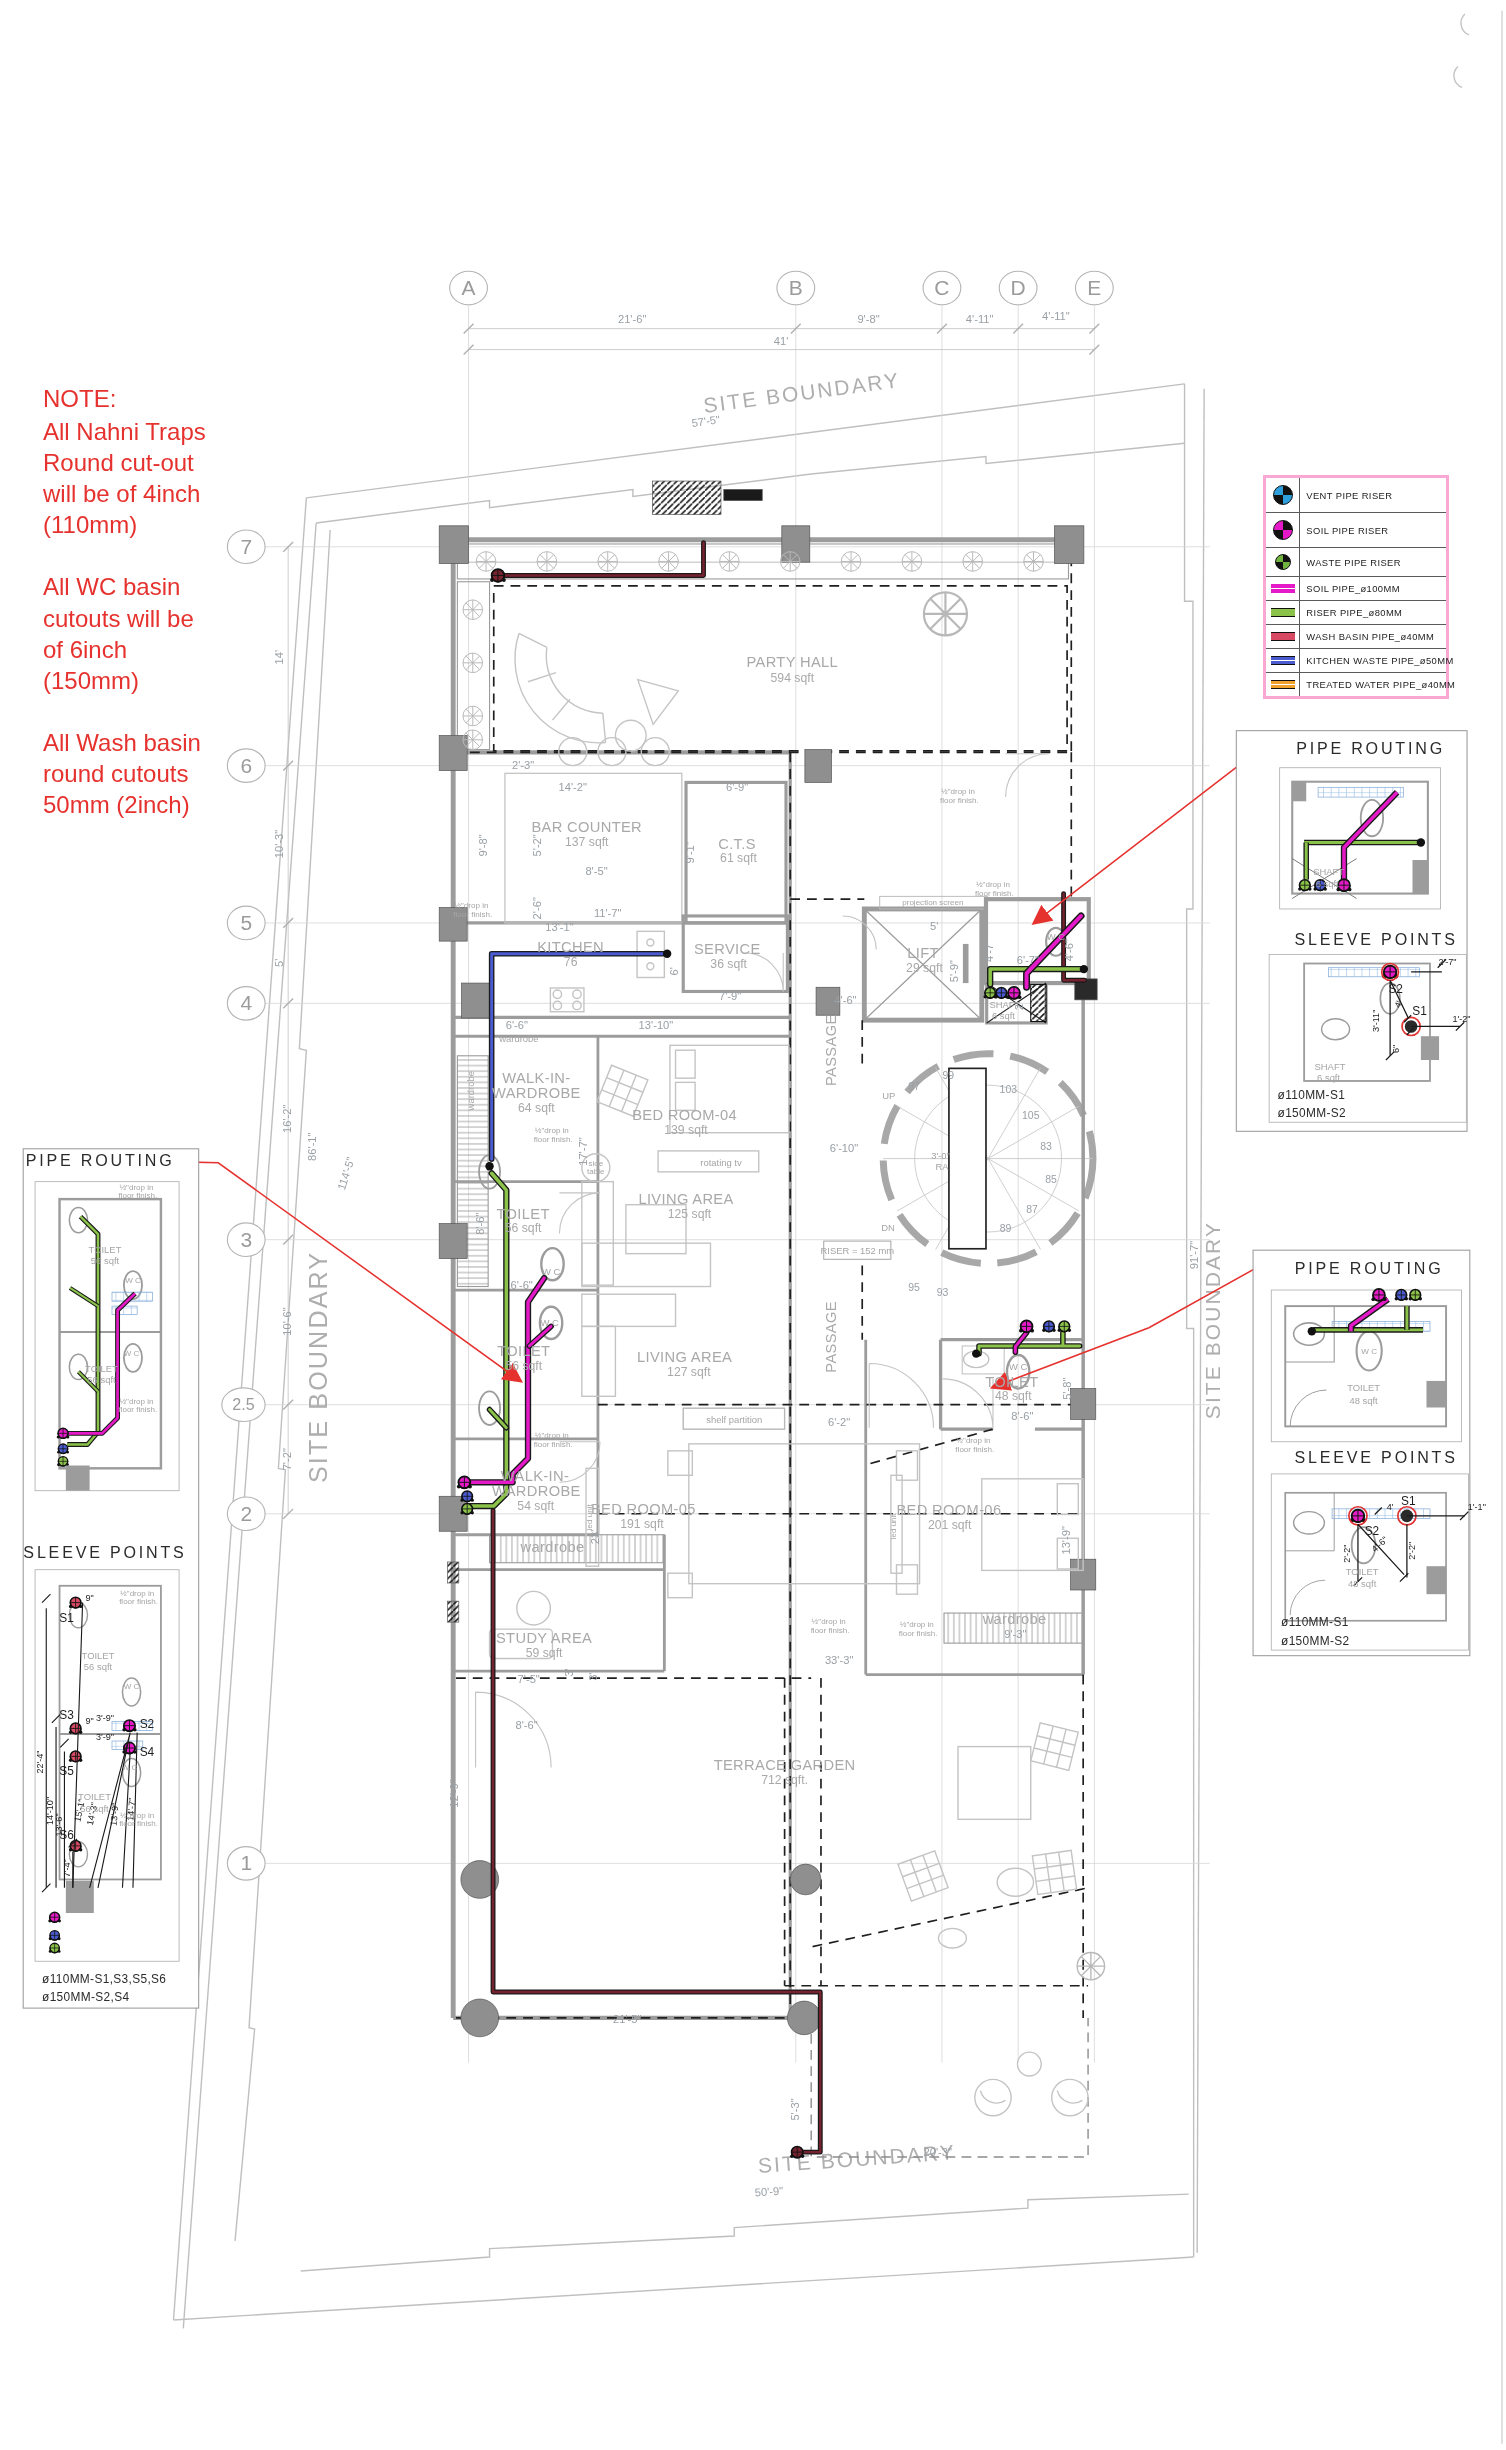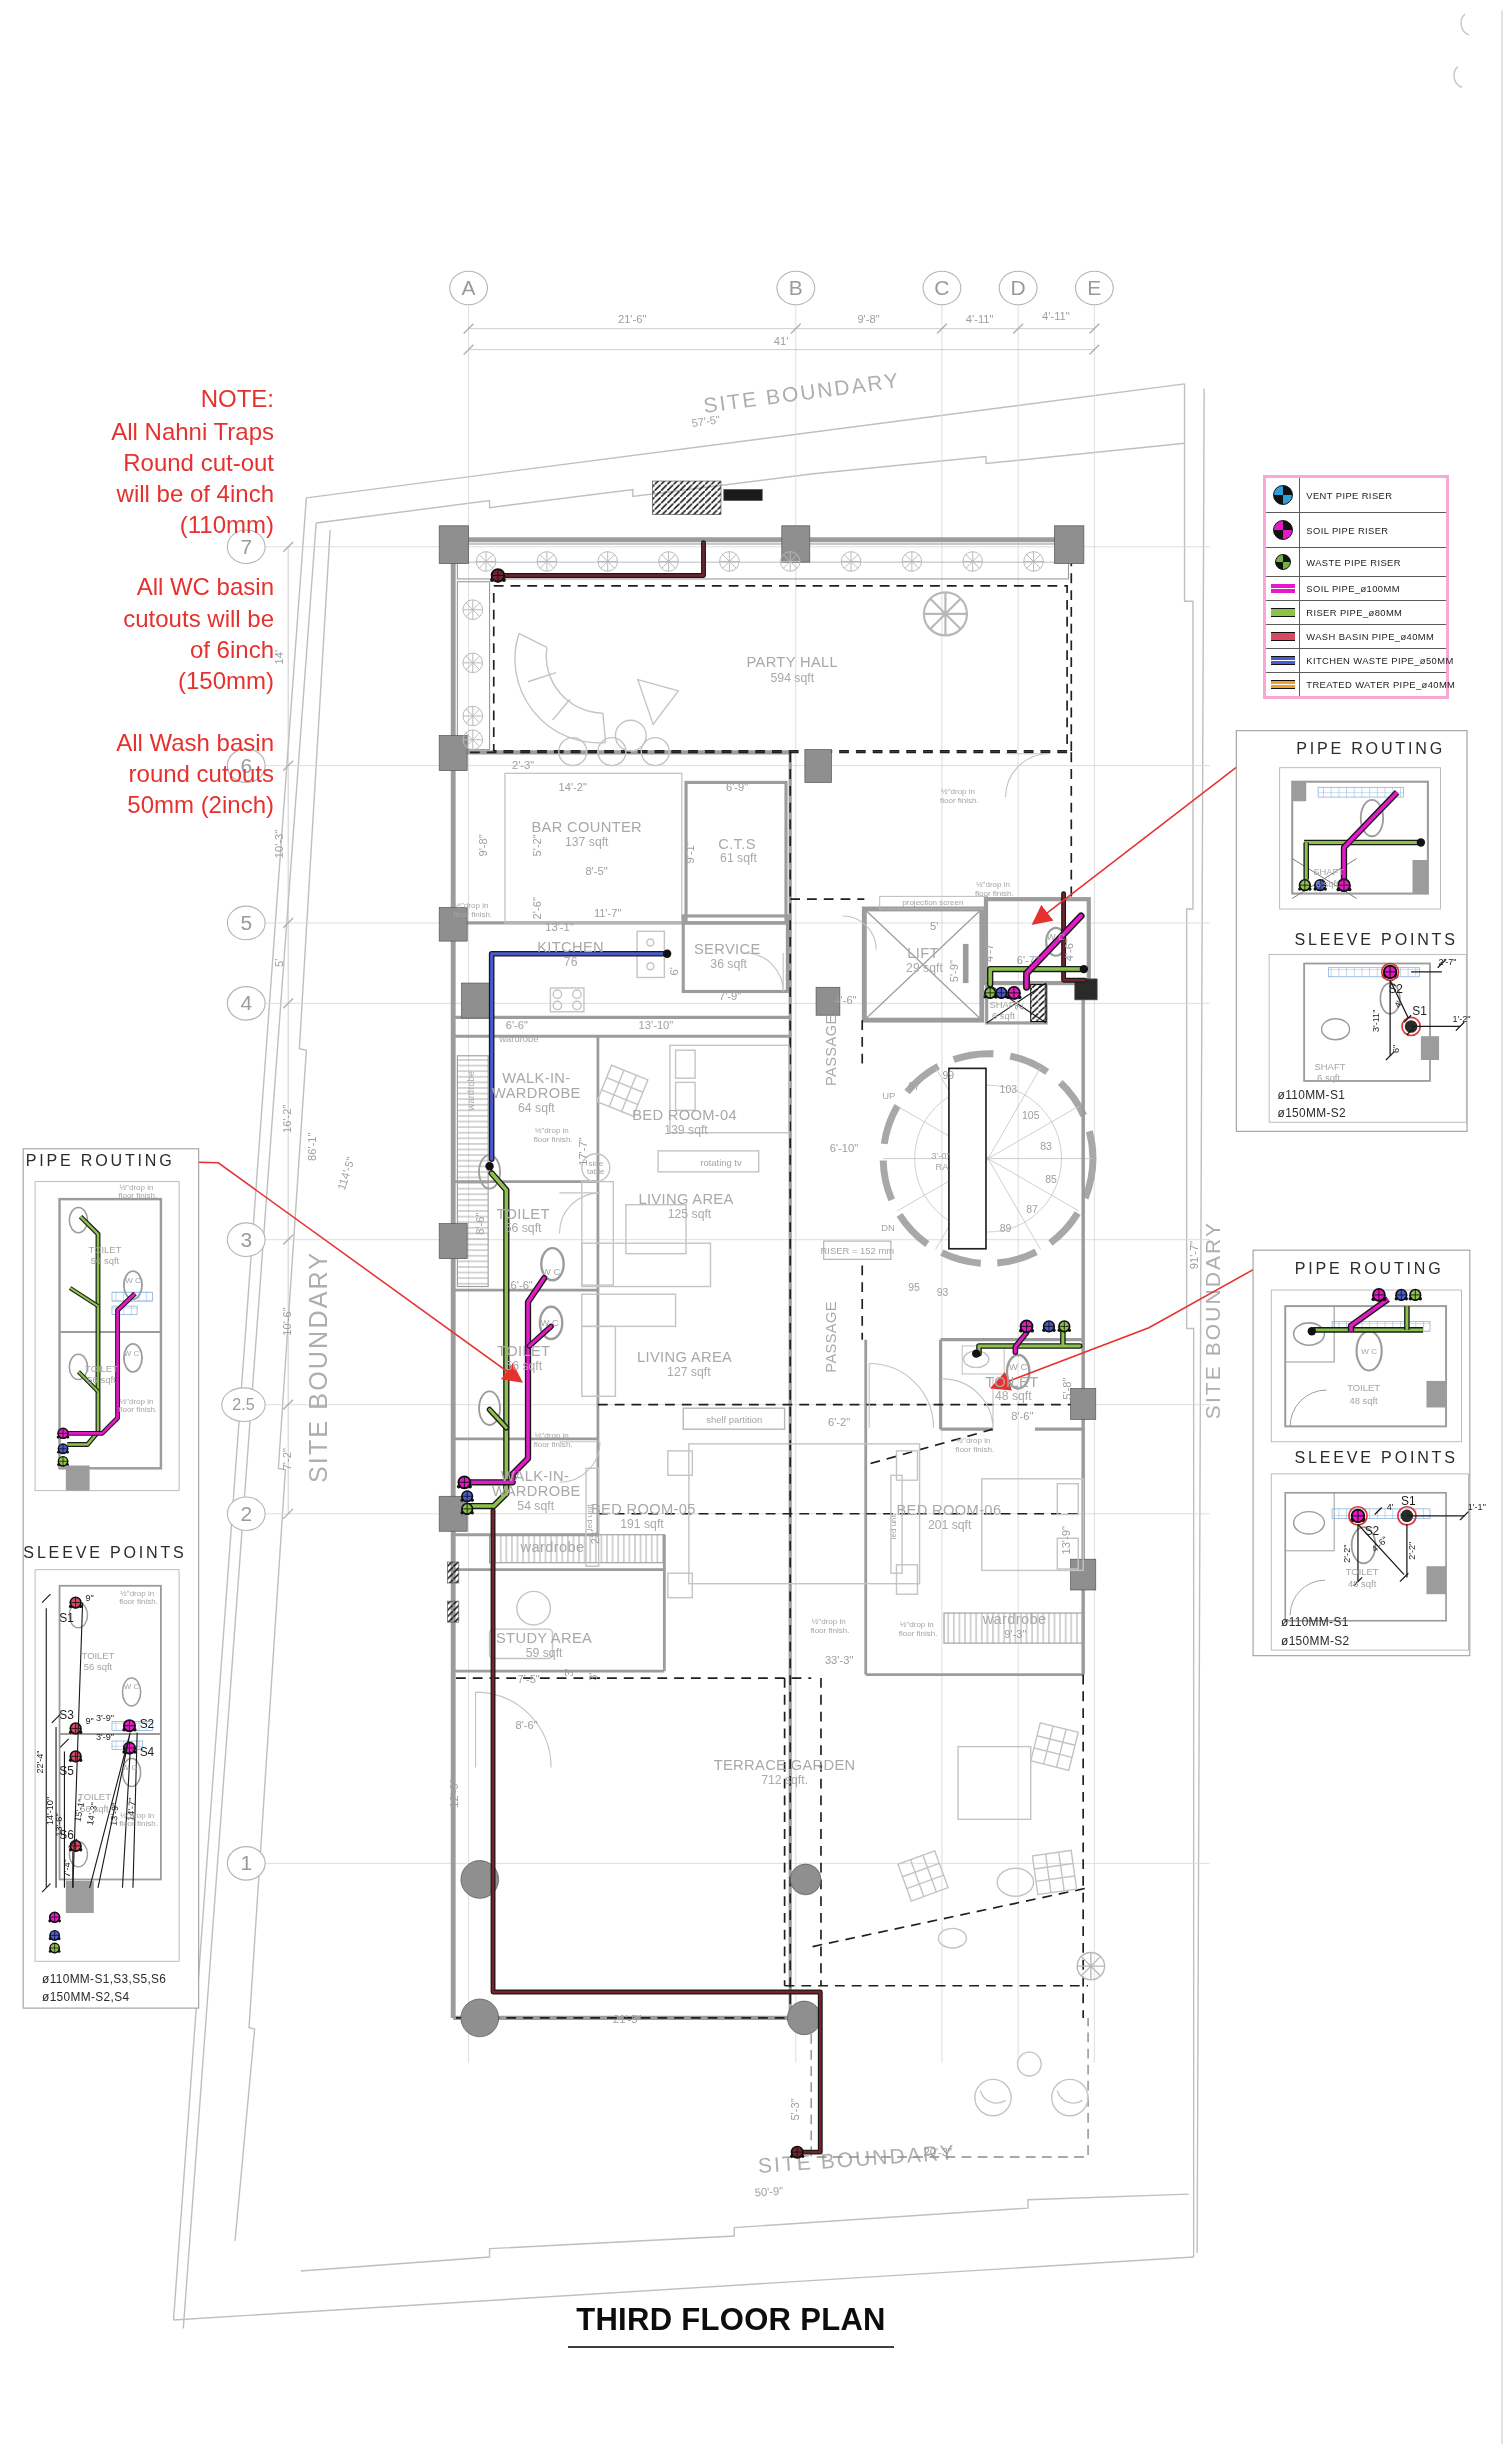--- a/index.html
+++ b/index.html
@@ -3,21 +3,21 @@
 <meta charset="utf-8">
 <style>
   html,body{margin:0;padding:0;background:#fff;}
   .canvas{position:relative;width:1507px;height:2450px;background:#ffffff;
           font-family:"Liberation Sans",sans-serif;overflow:hidden;}
   .canvas svg{position:absolute;left:0;top:0;}
   .overlay{position:absolute;}
   
   .note{left:43px;top:383px;width:231px;color:#e6322e;font-size:24px;line-height:1.3;}
   .note .nh{margin:0 0 1.4px 0;font-weight:normal;}
-  .note p{margin:0 0 31px 0;white-space:pre-line;text-align:right;}
+  .note p{margin:0 0 31px 0;white-space:pre-line;}
   
   .legend{left:1263px;top:475px;width:180px;border:3px solid #f9a8d4;background:#fff;}
   .lrow{display:flex;align-items:center;border-top:0.8px solid #5a5a5a;height:23px;}
   .lrow:first-child{border-top:none;}
   .lrow.tall{height:34px;}
   .lrow.mid{height:28px;text-align:center;}
   .licon{width:33px;height:100%;border-right:0.8px solid #5a5a5a;display:flex;align-items:center;justify-content:center;flex:0 0 33px;}
   .llab{font-size:9.4px;color:#222;letter-spacing:0.4px;padding-left:6.3px;white-space:nowrap;}
   .riser-ic{border-radius:50%;border:1.7px solid #101010;}
   .bar{width:24px;height:6.3px;border-top:1.4px solid #101010;border-bottom:1.4px solid #101010;}
@@ -824,16 +824,15 @@
     <span class="llab">KITCHEN WASTE PIPE_ø50MM</span>
   </div>
   <div class="lrow">
     <div class="licon">
           <span class="bar core" style="background:linear-gradient(#f0a02c 0 36%,#fff 36% 64%,#f0a02c 64%);"></span>
         </div>
     <span class="llab">TREATED WATER PIPE_ø40MM</span>
   </div>
 </div>
 
-<div class="overlay title">THIRD FLOOR PLAN</div>
 
 </div>
 
 
 </body></html>

